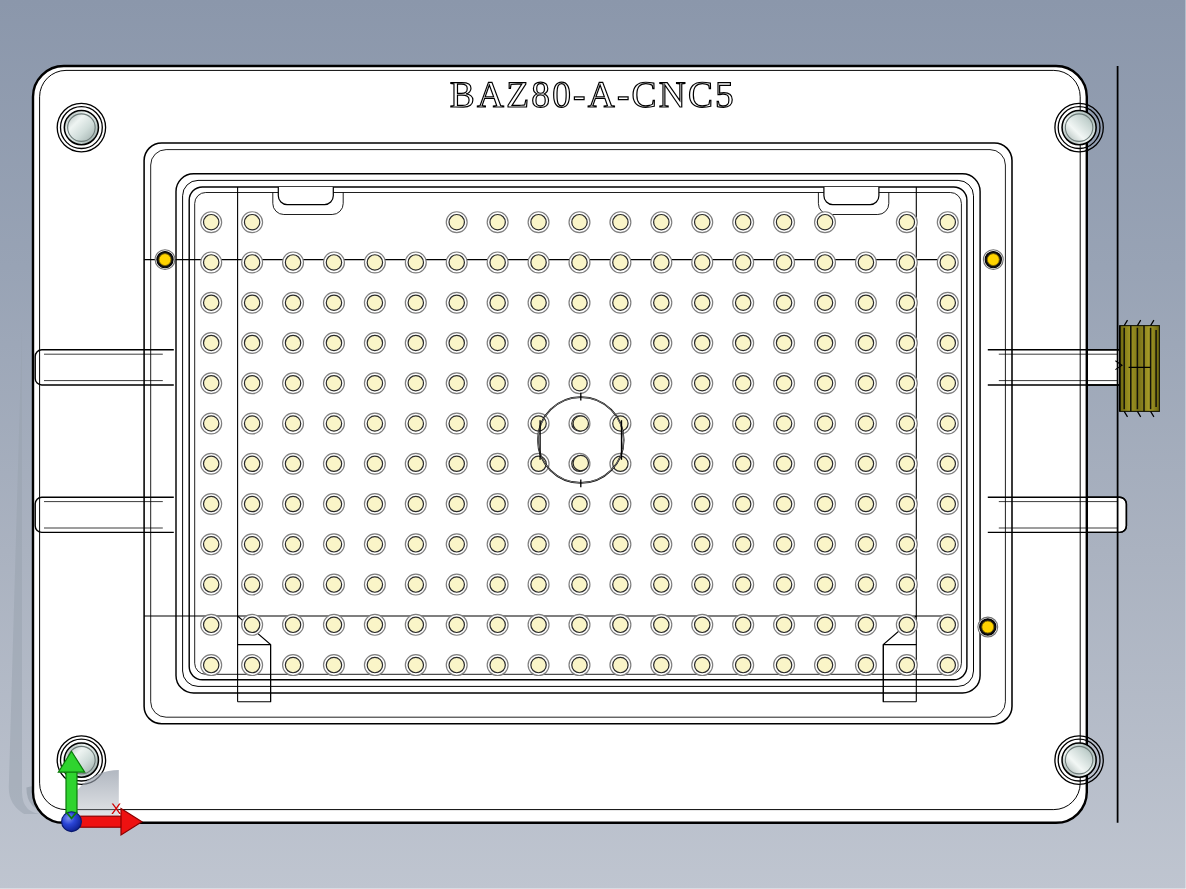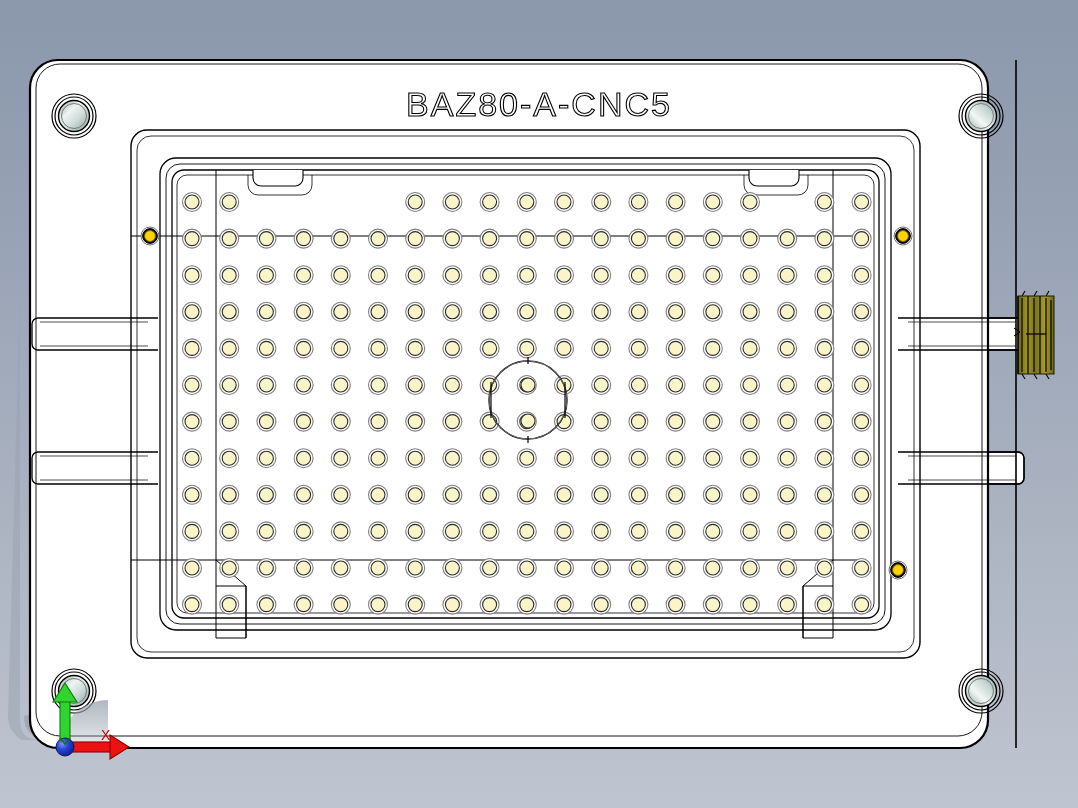--- a/index.html
+++ b/index.html
@@ -10,30 +10,29 @@
     width:1078px;height:808px;
     overflow:hidden;
     background:linear-gradient(180deg,#8b97ab 0%, #98a3b5 30%, #aab2c0 62%, #bfc5d0 100%);
   }
   #cadsvg{position:absolute;left:0;top:0;width:1078px;height:808px;display:block;}
 
   .title-label{
     position:absolute;
     left:0;top:68px;width:1078px;
     text-align:center;
-    font-family:Liberation Sans, sans-serif;
+    font-family:Liberation Serif, serif;
     font-size:34px;
     letter-spacing:2px;
     font-weight:400;
     color:transparent;
     -webkit-text-stroke:1.1px #000;
     text-stroke:1.1px #000;
     pointer-events:none;
     white-space:nowrap;
-    margin-top:17px;
   }
   .axis-label{
     position:absolute;
     font-family:"Liberation Sans",sans-serif;
     font-size:14px;
     color:#d10000;
     font-weight:400;
   }
 </style>
 </head>

